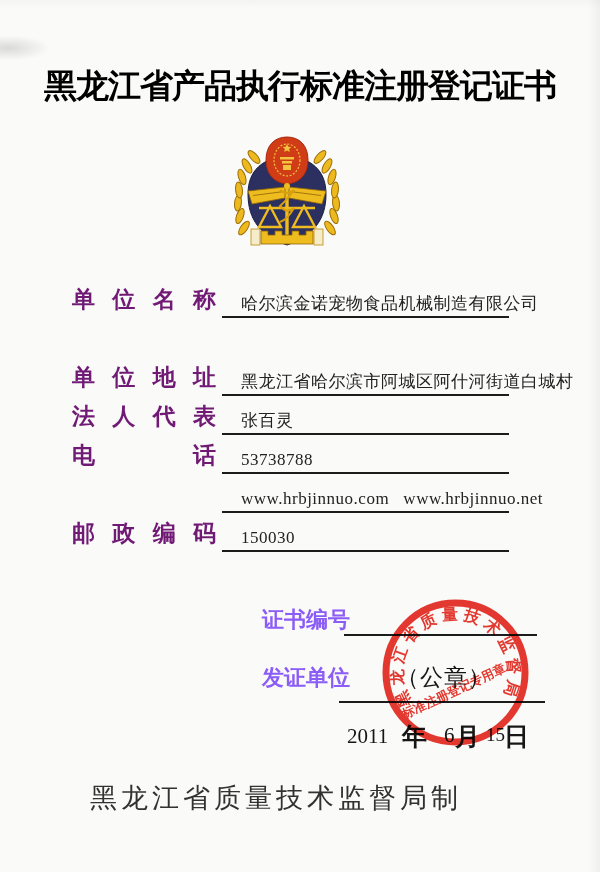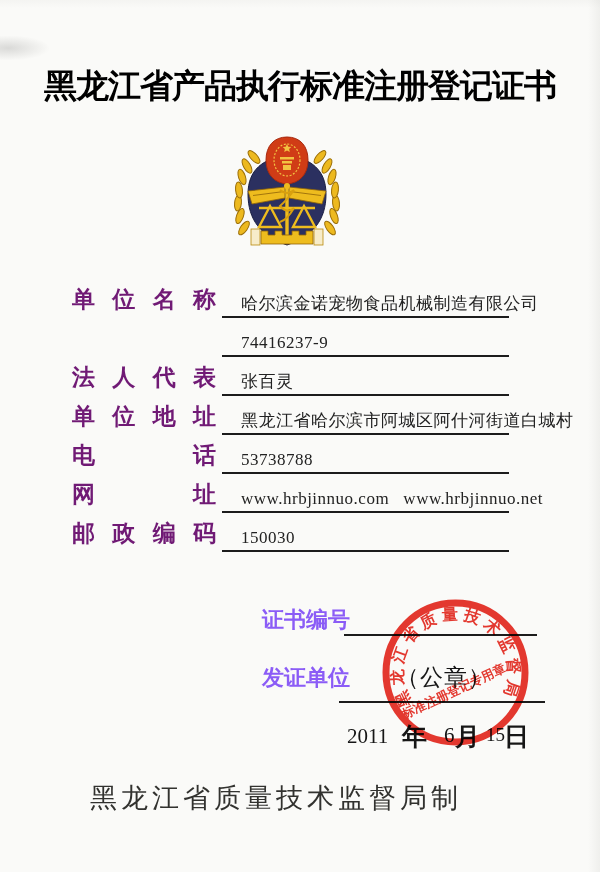--- a/index.html
+++ b/index.html
@@ -136,44 +136,40 @@
   </svg>
 
   <div class="fields">
     <div class="row">
       <div class="flabel">单位名称</div>
       <div class="fline">
         <span class="fvalue">哈尔滨金诺宠物食品机械制造有限公司</span>
       </div>
     </div>
     <div class="row" data-wide="">
-      <div class="fline">
-        <span class="fvalue">74416237-9</span>
+    </div>
+    <div class="row">
+      <div class="flabel">单位地址</div>
+      <div class="fline">
+        <span class="fvalue">黑龙江省哈尔滨市阿城区阿什河街道白城村</span>
       </div>
     </div>
     <div class="row">
       <div class="flabel">法人代表</div>
       <div class="fline">
         <span class="fvalue">张百灵</span>
       </div>
     </div>
     <div class="row">
-      <div class="flabel">单位地址</div>
-      <div class="fline">
-        <span class="fvalue">黑龙江省哈尔滨市阿城区阿什河街道白城村</span>
-      </div>
-    </div>
-    <div class="row">
       <div class="flabel">电话</div>
       <div class="fline">
         <span class="fvalue">53738788</span>
       </div>
     </div>
     <div class="row">
-      <div class="flabel">网址</div>
       <div class="fline">
         <span class="fvalue">www.hrbjinnuo.com   www.hrbjinnuo.net</span>
       </div>
     </div>
     <div class="row">
       <div class="flabel">邮政编码</div>
       <div class="fline">
         <span class="fvalue">150030</span>
       </div>
     </div>

